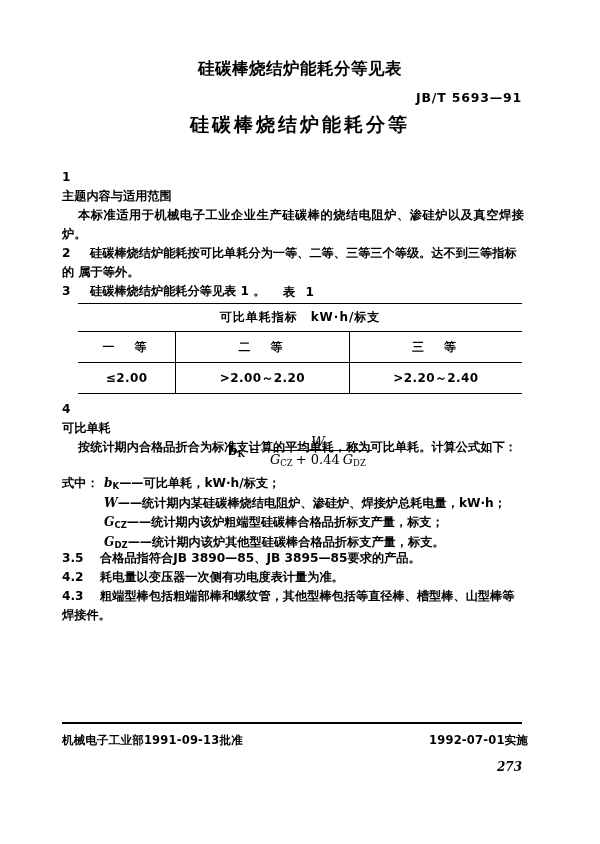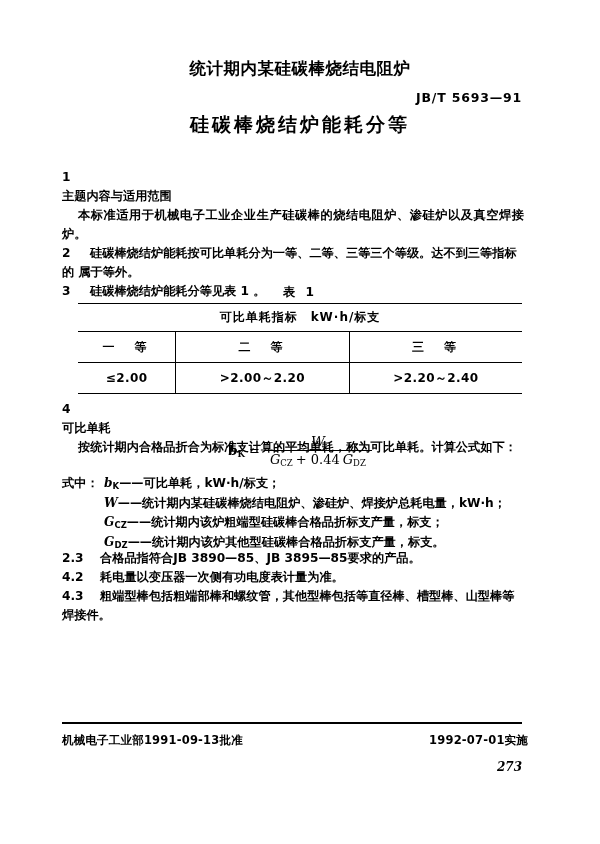--- a/index.html
+++ b/index.html
@@ -241,21 +241,21 @@
     font-weight: bold;
     font-style: italic;
     font-family: "DejaVu Serif", "Liberation Serif", serif;
   }
 </style>
 </head>
 <body>
 
 <div class="page">
 
-  <div class="std-org">统计期内某硅碳棒烧结电阻炉</div>
+  <div class="std-org">硅碳棒烧结炉能耗分等见表</div>
   <div class="std-code">JB/T 5693—91</div>
   <div class="std-title">硅碳棒烧结炉能耗分等</div>
 
   <div class="body-area">
 
     <div class="clause">
       <span class="clause-num">1</span>
       <span class="clause-body">
         <span class="nohang">主题内容与适用范围</span>
         <span class="hang">本标准适用于机械电子工业企业生产硅碳棒的烧结电阻炉、渗硅炉以及真空焊接炉。</span>
@@ -317,21 +317,21 @@
       <span class="where-row"><span class="sym">b</span><sub class="sml">K</sub><span>——可比单耗，kW·h/标支；</span></span>
       <span class="where-row"><span class="sym">W</span><span>——统计期内某硅碳棒烧结电阻炉、渗硅炉、焊接炉总耗电量，kW·h；</span></span>
       <span class="where-row"><span class="sym">G</span><sub class="sml">CZ</sub><span>——统计期内该炉粗端型硅碳棒合格品折标支产量，标支；</span></span>
       <span class="where-row"><span class="sym">G</span><sub class="sml">DZ</sub><span>——统计期内该炉其他型硅碳棒合格品折标支产量，标支。</span></span>
     </div>
   </div>
 
   <div class="subs">
 
     <div class="sub">
-      <span class="sub-num">2.3</span>
+      <span class="sub-num">3.5</span>
       <span class="sub-body">合格品指符合JB 3890—85、JB 3895—85要求的产品。</span>
     </div>
 
     <div class="sub">
       <span class="sub-num">4.2</span>
       <span class="sub-body">耗电量以变压器一次侧有功电度表计量为准。</span>
     </div>
 
     <div class="sub">
       <span class="sub-num">4.3</span>

